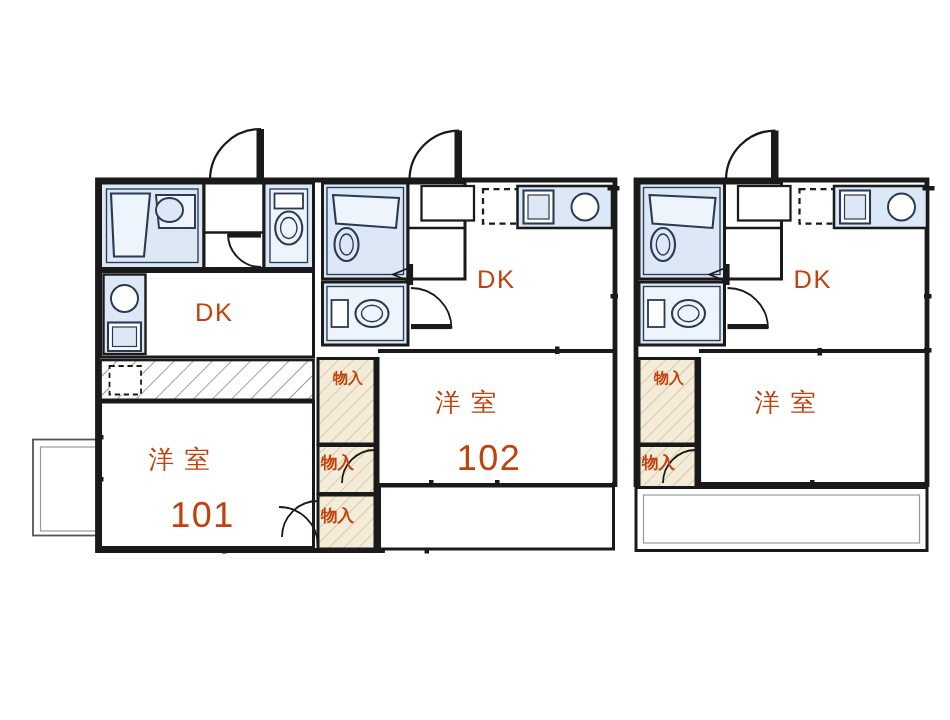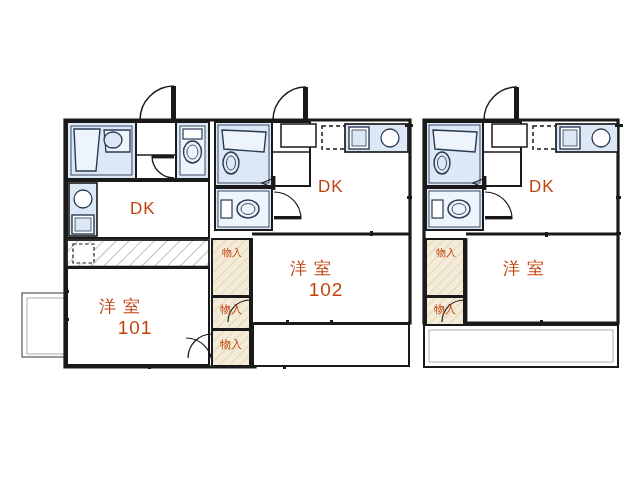--- a/index.html
+++ b/index.html
@@ -2,23 +2,23 @@
 <html><head>
 <meta charset="utf-8">
 <style>
   html,body{margin:0;padding:0;background:#ffffff;}
   body{width:633px;height:480px;overflow:hidden;
        font-family:"Liberation Sans","DejaVu Sans",sans-serif;}
   #plan{position:relative;width:633px;height:480px;background:#ffffff;}
   svg{display:block;}
   .lbl{position:absolute;color:#c2410c;white-space:nowrap;}
   .room-name{font-size:17px;letter-spacing:7px;}
-  .room-no{font-size:19px;letter-spacing:1px;}
+  .room-no{font-size:24px;letter-spacing:1px;margin-top:13px;}
   .dk{font-size:17px;letter-spacing:1px;}
-  .closet{font-size:10px;line-height:11px;letter-spacing:0px;text-align:center;}
+  .closet{font-size:10px;line-height:11px;letter-spacing:0px;text-align:left;font-weight:bold;}
   .ctr{text-align:center;}
 </style>
 </head>
 <body>
 
 <div id="plan">
 
 <svg width="633" height="480" viewBox="0 0 633 480">
   <defs>
     <pattern id="hatch45" width="9" height="9" patternTransform="rotate(45)" patternUnits="userSpaceOnUse">

